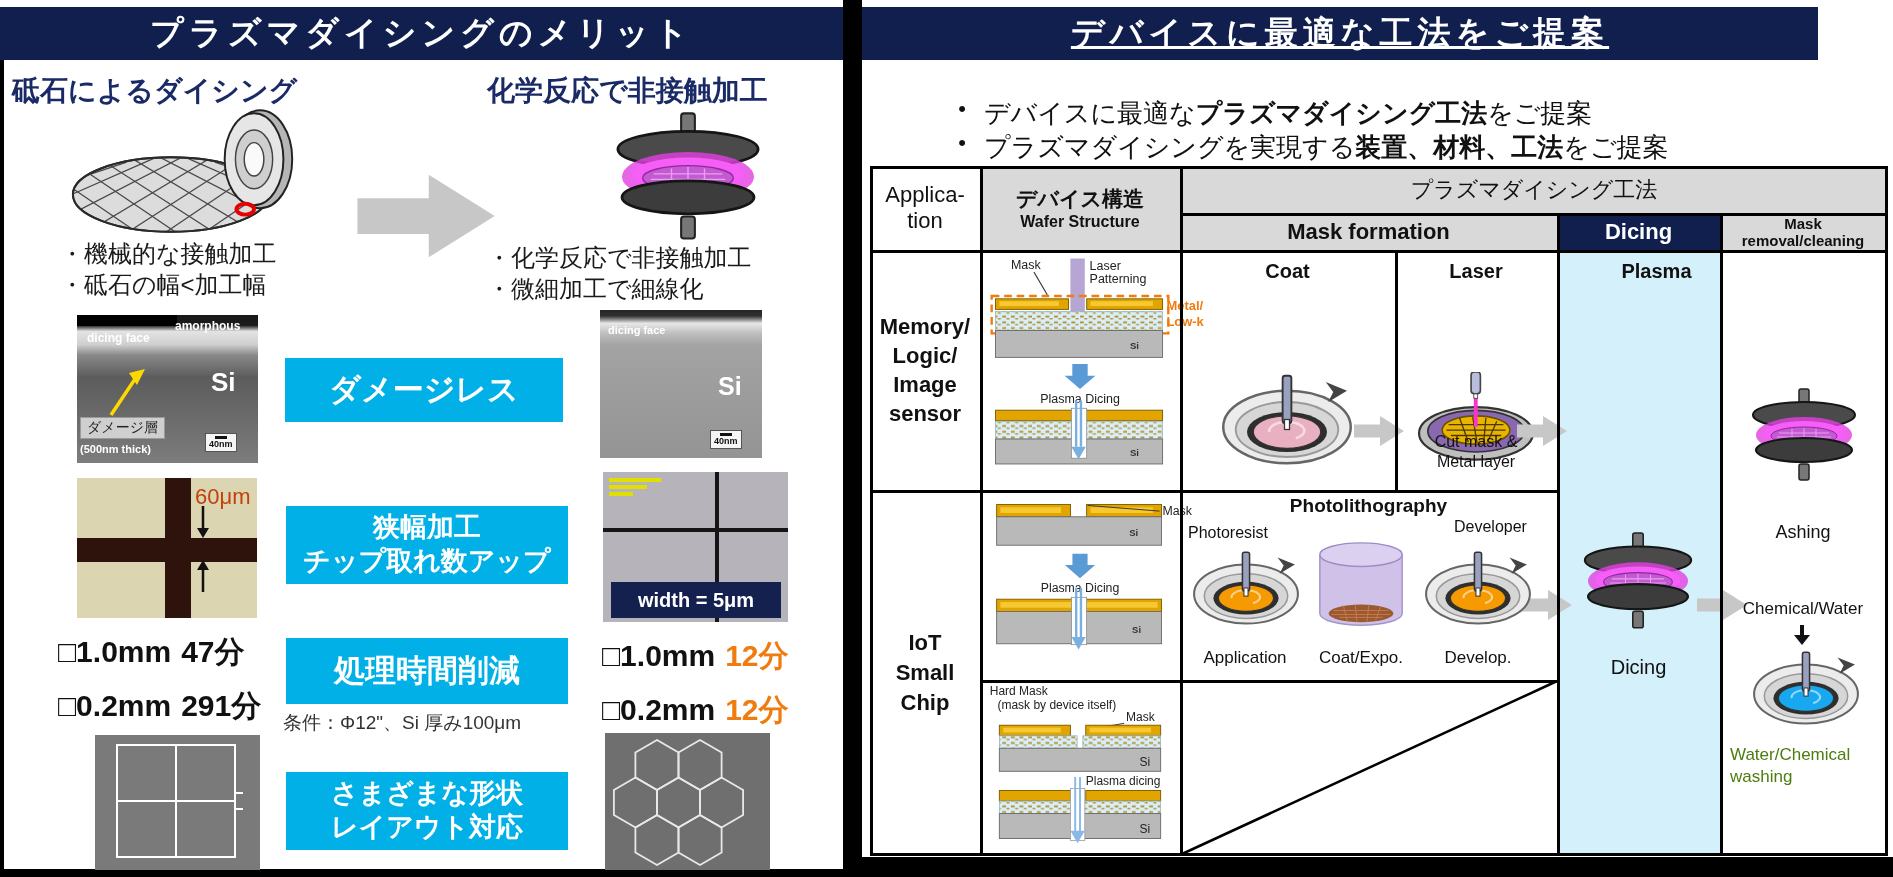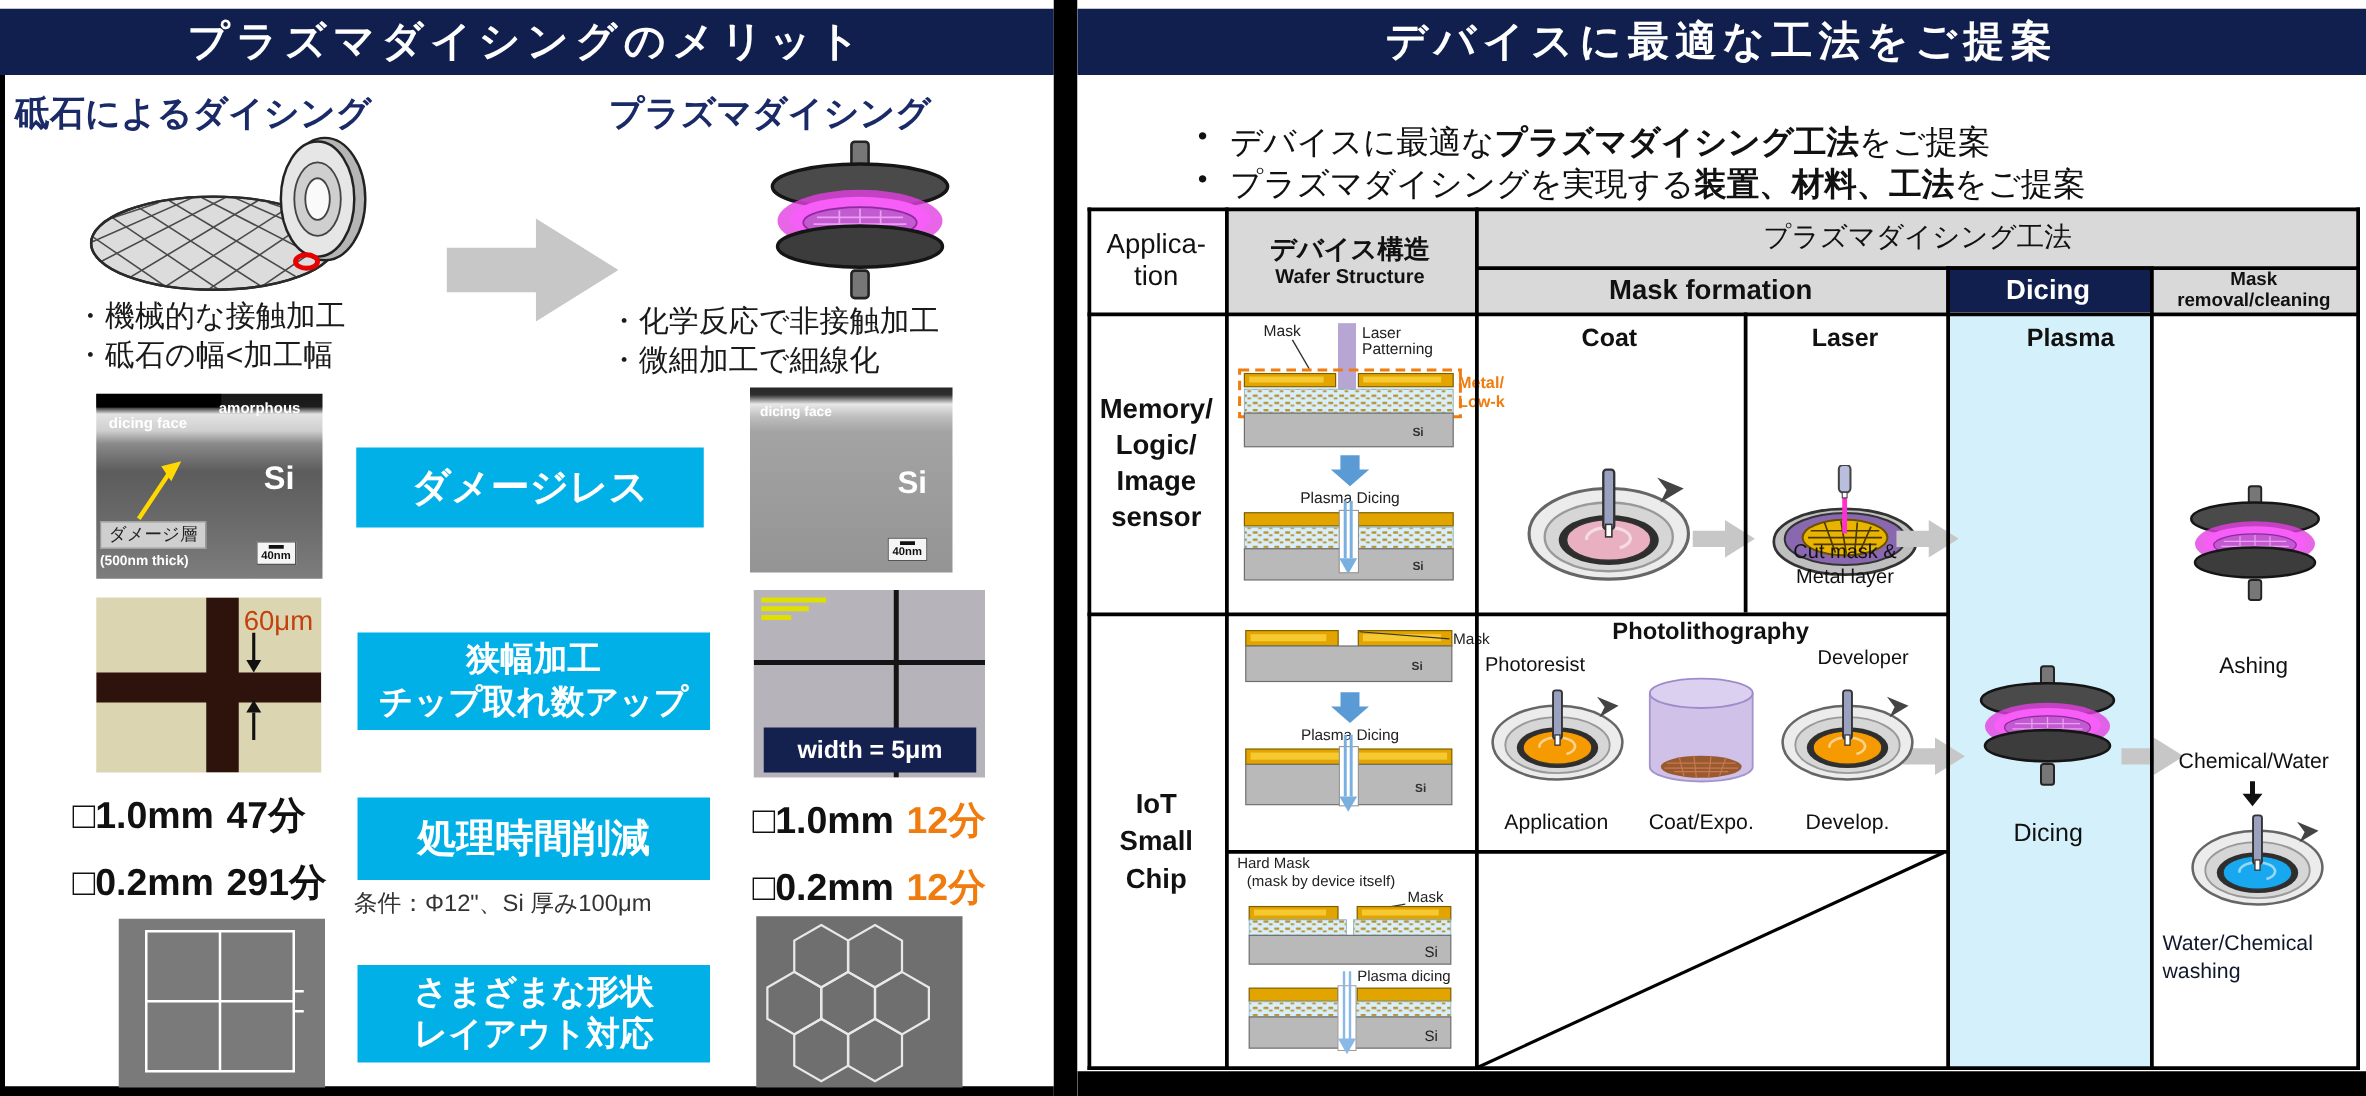--- a/index.html
+++ b/index.html
@@ -99,21 +99,21 @@
 <div class="slide">
 
   <section class="panel" style="left:0;width:843px;">
     <div class="hdrbar" style="left:0;top:7px;width:843px;height:53px;">
       <span>プラズマダイシングのメリット</span>
     </div>
     <div class="abs" style="left:0;top:60px;width:4px;height:817px;background:#000;"></div>
     <div class="abs" style="left:0;top:869px;width:843px;height:8px;background:#000;"></div>
 
     <div class="colh" style="left:12px;top:72px;">砥石によるダイシング</div>
-    <div class="colh" style="left:487px;top:72px;">プラズマダイシング</div>
+    <div class="colh" style="left:487px;top:72px;">化学反応で非接触加工</div>
 
     <svg class="diagram" style="left:68px;top:108px;width:235px;height:128px;" viewBox="0 0 240 130">
       <defs>
           <clipPath id="wclip">
             <ellipse cx="105" cy="88" rx="100" ry="38"></ellipse>
           </clipPath>
         </defs>
       <ellipse cx="105" cy="88" rx="100" ry="38" fill="#dcdcdc" stroke="#2a2a2a" stroke-width="2"></ellipse>
       <g clip-path="url(#wclip)" stroke="#4a4a4a" stroke-width="1.3">
         <path d="M-30,58 L90,140 M0,52 L130,140 M30,50 L170,140 M60,48 L205,135 M90,48 L230,120 M120,50 L245,105 M150,55 L250,88" fill="none"></path>
@@ -236,21 +236,21 @@
         <polygon points="116.5,44.5 138.1,57 138.1,82 116.5,94.5 94.9,82 94.9,57"></polygon>
         <polygon points="52,82 73.6,94.5 73.6,119.5 52,132 30.4,119.5 30.4,94.5"></polygon>
         <polygon points="95,82 116.6,94.5 116.6,119.5 95,132 73.4,119.5 73.4,94.5"></polygon>
       </g>
     </svg>
   </section>
 
   <div class="abs" style="left:843px;top:0;width:19px;height:877px;background:#000;"></div>
 
   <section class="panel" style="left:862px;width:1031px;">
-    <div class="hdrbar" style="left:0;top:7px;width:1031px;height:53px;">
+    <div class="hdrbar" style="left:0;top:7px;width:956px;height:53px;text-decoration:underline;">
       <span>デバイスに最適な工法をご提案</span>
     </div>
     <div class="abs" style="left:0;top:857px;width:1031px;height:20px;background:#000;"></div>
 
     <div class="rbullet" style="left:78px;top:96px;">
       <span class="bm">•</span>
       <span><span>デバイスに最適な</span><b>プラズマダイシング工法</b><span>をご提案</span></span>
     </div>
     <div class="rbullet" style="left:78px;top:130px;">
       <span class="bm">•</span>
@@ -373,21 +373,21 @@
     </div>
     <div class="cell" style="left:858px;top:596px;width:166px;height:26px;font-size:17px;">
       <span>Chemical/Water</span>
     </div>
     <svg class="diagram" style="left:932px;top:624px;width:16px;height:22px;" viewBox="0 0 16 20">
       <polygon points="6,0 10,0 10,10 16,10 8,20 0,10 6,10" fill="#111"></polygon>
     </svg>
     <svg class="diagram" style="left:888px;top:648px;width:112px;height:84px;--disc:#18a8f0;" viewBox="0 0 110 80">
       <use href="#sym-bowl"></use>
     </svg>
-    <div class="abs" style="left:868px;top:744px;font-size:17px;color:#0f172a;line-height:22px;">
+    <div class="abs" style="left:868px;top:744px;font-size:17px;color:#4d7c0f;line-height:22px;">
       <div>Water/Chemical</div>
       <div>washing</div>
     </div>
 
     <svg class="diagram" style="left:122px;top:495px;width:192px;height:180px;" viewBox="0 0 200 190">
       <rect x="12" y="10" width="78" height="13" fill="#e2a500" stroke="#7c5f00"></rect>
       <rect x="107" y="10" width="79" height="13" fill="#e2a500" stroke="#7c5f00"></rect>
       <rect x="16" y="13" width="64" height="6" fill="#f6c832"></rect>
       <rect x="111" y="13" width="66" height="6" fill="#f6c832"></rect>
       <rect x="12" y="23" width="174" height="30" fill="#b9b9b9" stroke="#6e6e6e"></rect>

